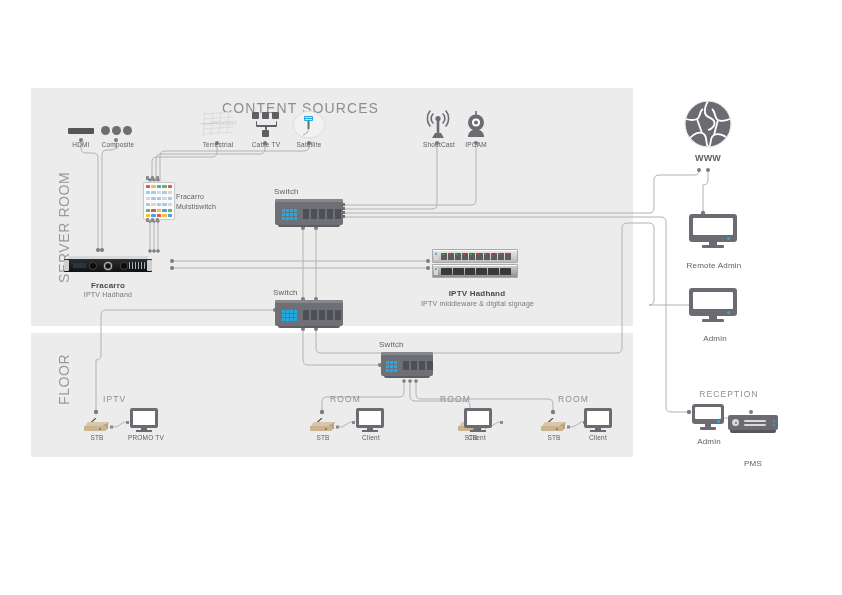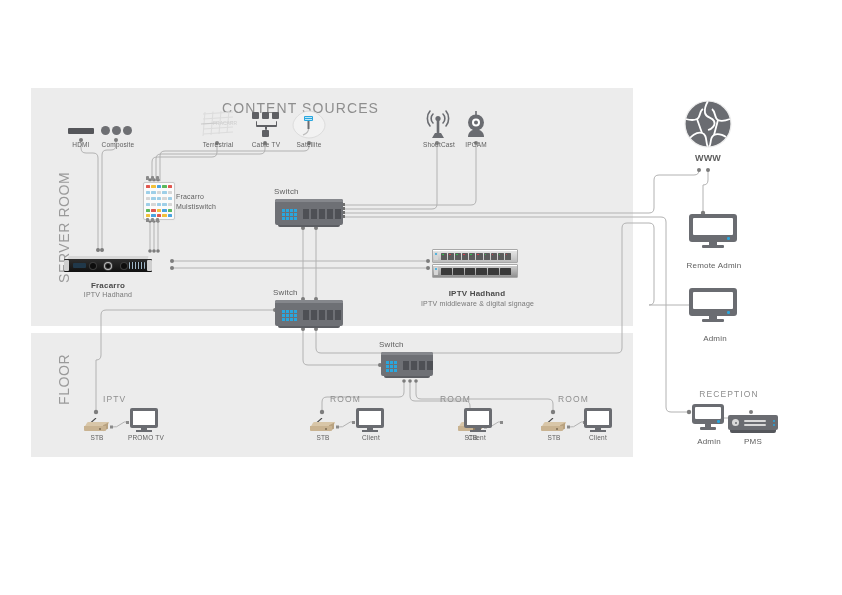--- a/index.html
+++ b/index.html
@@ -564,21 +564,21 @@
 
   <div id="pms">
     <div class="pbody"></div>
     <div class="pfoot"></div>
     <div class="pdrv"></div>
     <div class="pbar" style="top:5px;"></div>
     <div class="pbar" style="top:9px;"></div>
     <div class="pled" style="top:5px;"></div>
     <div class="pled" style="top:9px;"></div>
   </div>
-  <div class="cap sz8" style="left:731px;top:437px;width:44px;">PMS</div>
+  <div class="cap sz8" style="left:731px;top:459px;width:44px;">PMS</div>
 
   <div class="cap room" style="left:103px;top:394px;width:52px;text-align:left;">IPTV</div>
   <div class="stb" style="left:84px;top:418px;">
     <div class="stb-ant">
       <svg viewBox="0 0 12 10" width="12" height="10">
         <path d="M1,9 L11,0" stroke="#4a4a4a" stroke-width="1.1"></path>
       </svg>
     </div>
     <div class="stb-top"></div>
     <div class="stb-side"></div>

